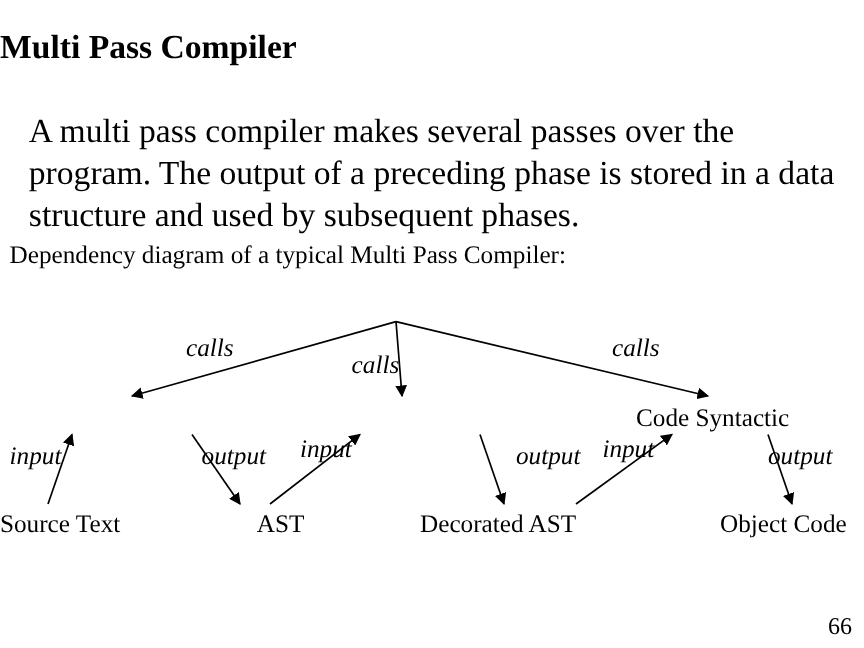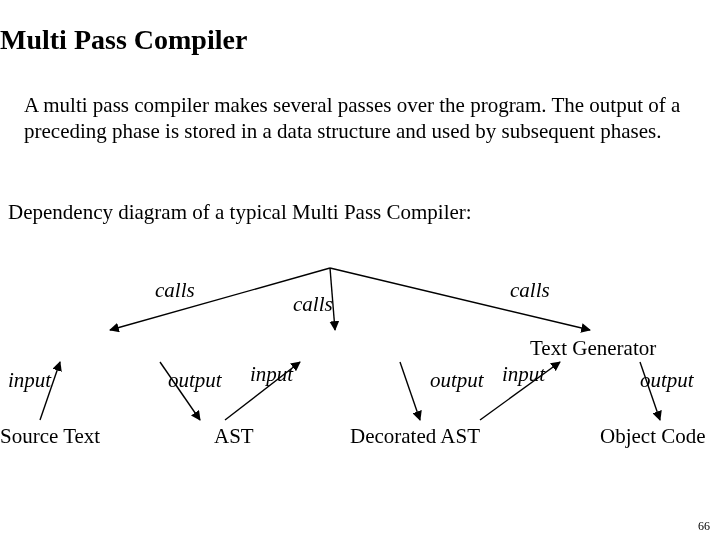--- a/index.html
+++ b/index.html
@@ -25,41 +25,41 @@
     width: 720px;
     text-align: left;
     font-size: 28px;
     font-weight: bold;
   }
   .para {
     position: absolute;
     top: 92px;
     left: 24px;
     width: 672px;
-    font-size: 21px;
+    font-size: 28px;
     line-height: 1.25;
   }
   .subhead {
     position: absolute;
     top: 200px;
     left: 8px;
     font-size: 21px;
     font-weight: normal;
   }
   .abs {
     position: absolute;
     font-size: 21px;
     white-space: nowrap;
   }
   .italic { font-style: italic; }
   .pagenum {
     position: absolute;
     right: 10px;
     bottom: 6px;
-    font-size: 12px;
+    font-size: 20px;
   }
   svg.overlay {
     position: absolute;
     left: 0;
     top: 0;
     width: 720px;
     height: 540px;
     pointer-events: none;
   }
 </style>
@@ -72,21 +72,21 @@
 
   <div class="para">A multi pass compiler makes several passes over the program. The output of a preceding phase is stored in a data structure and used by subsequent phases.</div>
 
   <div class="subhead">Dependency diagram of a typical Multi Pass Compiler:</div>
 
 
   <div class="abs italic" style="left:155px; top:278px;">calls</div>
   <div class="abs italic" style="left:293px; top:292px;">calls</div>
   <div class="abs italic" style="left:510px; top:278px;">calls</div>
 
-  <div class="abs" style="left:530px; top:336px;">Text Generator</div>
+  <div class="abs" style="left:530px; top:336px;">Code Syntactic</div>
 
   <div class="abs italic" style="left:8px;   top:368px;">input</div>
   <div class="abs italic" style="left:168px; top:368px;">output</div>
   <div class="abs italic" style="left:250px; top:362px;">input</div>
   <div class="abs italic" style="left:430px; top:368px;">output</div>
   <div class="abs italic" style="left:502px; top:362px;">input</div>
   <div class="abs italic" style="left:640px; top:368px;">output</div>
 
   <div class="abs" style="left:0px;   top:424px;">Source Text</div>
   <div class="abs" style="left:190px; top:424px;margin-left:24px;">AST</div>

